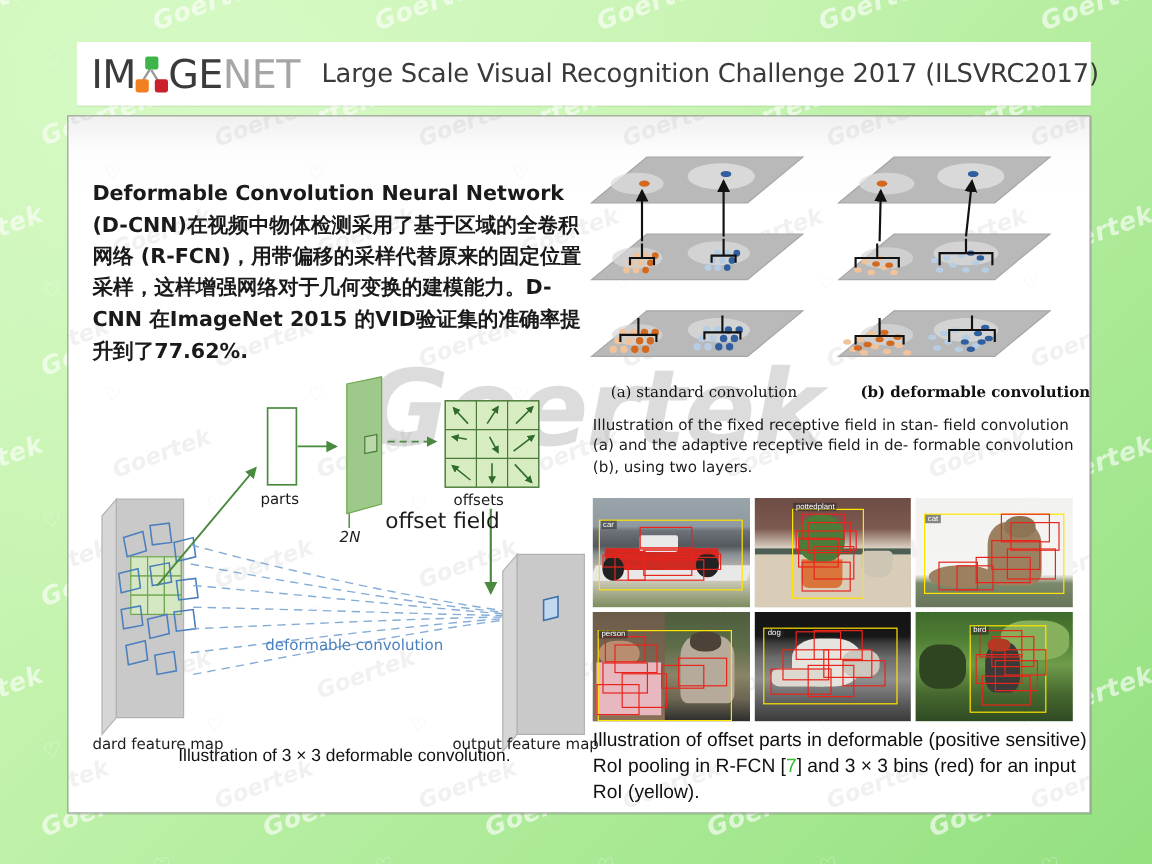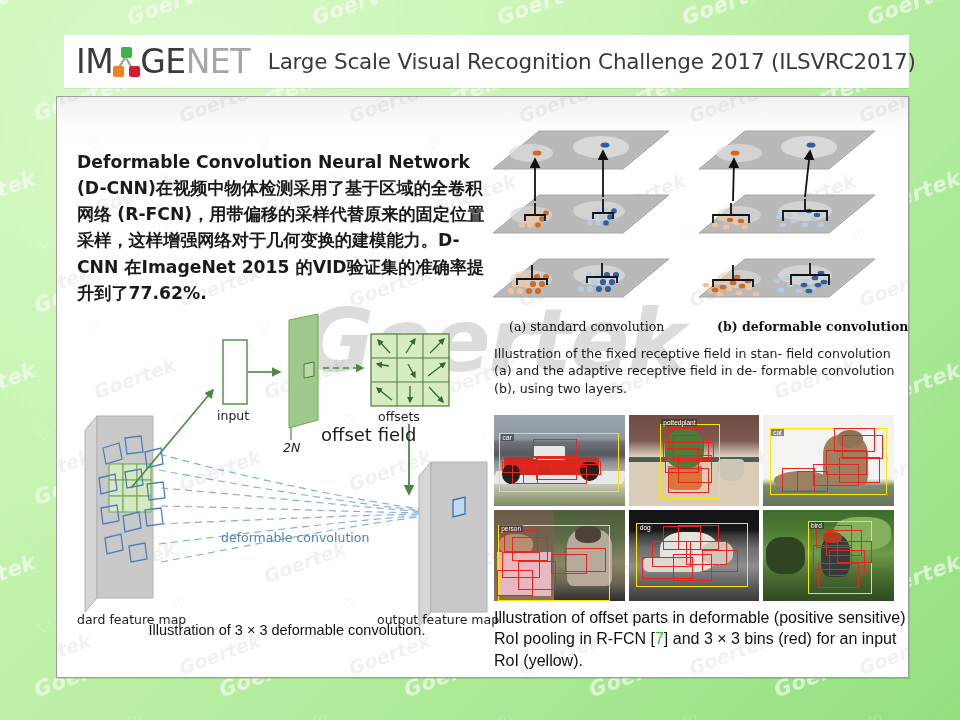--- a/index.html
+++ b/index.html
@@ -433,21 +433,21 @@
         </g>
         <line x1="344" y1="201" x2="378" y2="201" stroke="#3d6fa8" stroke-width="1.8" marker-end="url(#ab)"></line>
 
         <g>
           <polygon points="344,164 356,150 356,300 344,314" fill="#d6d6d6" stroke="#b2b2b2" stroke-width="1"></polygon>
           <polygon points="356,150 412,150 412,300 356,300" fill="#c9c9c9" stroke="#b2b2b2" stroke-width="1"></polygon>
           <polygon points="378,188 390,185 390,202 378,205" fill="#c2d8ee" stroke="#3d6fa8" stroke-width="1.3"></polygon>
         </g>
       </svg>
 
-      <div class="fl-label" style="left:142px;top:96px;font-size:12.5px;">input</div>
+      <div class="fl-label" style="left:142px;top:96px;font-size:12.5px;">parts</div>
       <div class="fl-label" style="left:246px;top:112px;font-size:18px;">offset field</div>
       <div class="fl-label" style="left:208px;top:128px;font-size:12.5px;font-style:italic;">2N</div>
       <div class="fl-label" style="left:303px;top:97px;font-size:12.5px;">offsets</div>
       <div class="fl-label" style="left:146px;top:218px;font-size:12.5px;color:#4a7fbd;">deformable convolution</div>
       <div class="fl-label" style="left:2px;top:300px;font-size:12.5px;">dard feature map</div>
       <div class="fl-label" style="left:302px;top:300px;font-size:12.5px;">output feature map</div>
     </div>
 
     <div id="capL">Illustration of 3 × 3 deformable convolution.</div>
 

